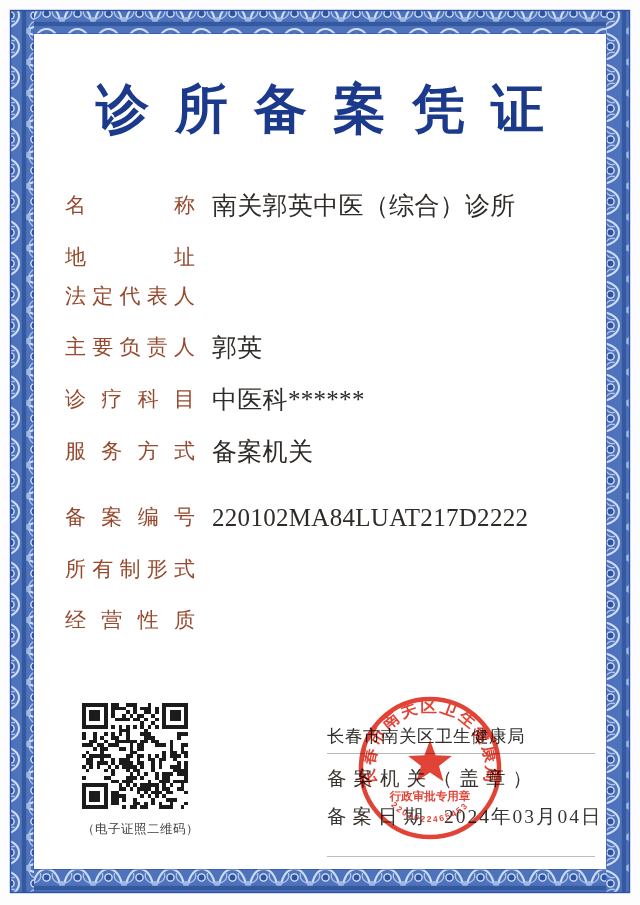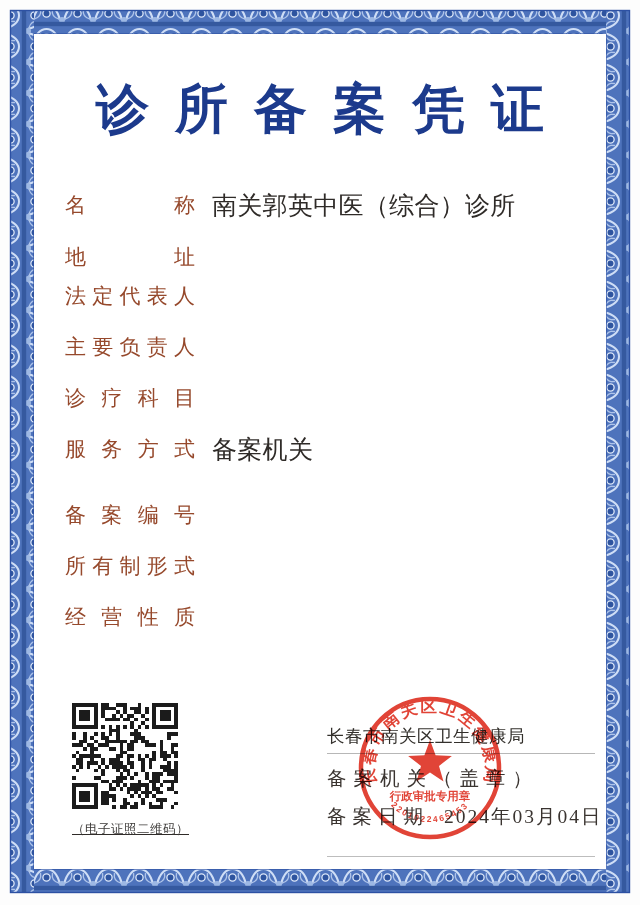--- a/index.html
+++ b/index.html
@@ -41,21 +41,21 @@
     color:var(--label-color,#96492c);
   }
   .val{
     margin-left:17px;
     width:373px;
     font-size:25px;
     line-height:28px;
     color:#2f2b28;
     letter-spacing:0.3px;
   }
-  .qr-block{position:absolute;left:38px;top:669px;width:106px;text-align:center;text-decoration:underline;}
+  .qr-block{position:absolute;left:48px;top:669px;width:106px;text-align:center;}
   .qr-svg{width:106px;height:106px;display:block;background:#fff;}
   .qr-caption{margin-top:12px;font-size:12.5px;color:#3c3a38;letter-spacing:0.5px;white-space:nowrap;}
   .footer-block{position:absolute;left:293px;top:690px;width:268px;}
   .authority-name{
     font-size:17.5px;letter-spacing:0.5px;color:#33302c;
     padding-bottom:5px;border-bottom:1px solid #b7b7b7;
   }
   .authority-label{
     margin-top:11px;font-size:19.5px;letter-spacing:7px;color:#3a3430;
   }
@@ -137,45 +137,48 @@
         <span class="val"></span>
       </div>
       <div class="row">
         <span class="lab">
             <span>主</span>
             <span>要</span>
             <span>负</span>
             <span>责</span>
             <span>人</span>
           </span>
+        <span class="val">郭英</span>
       </div>
       <div class="row">
         <span class="lab">
             <span>诊</span>
             <span>疗</span>
             <span>科</span>
             <span>目</span>
           </span>
+        <span class="val">中医科******</span>
       </div>
       <div class="row">
         <span class="lab">
             <span>服</span>
             <span>务</span>
             <span>方</span>
             <span>式</span>
           </span>
         <span class="val">备案机关</span>
       </div>
       <div class="row pre-gap">
         <span class="lab">
             <span>备</span>
             <span>案</span>
             <span>编</span>
             <span>号</span>
           </span>
+        <span class="val">220102MA84LUAT217D2222</span>
       </div>
       <div class="row">
         <span class="lab">
             <span>所</span>
             <span>有</span>
             <span>制</span>
             <span>形</span>
             <span>式</span>
           </span>
       </div>

